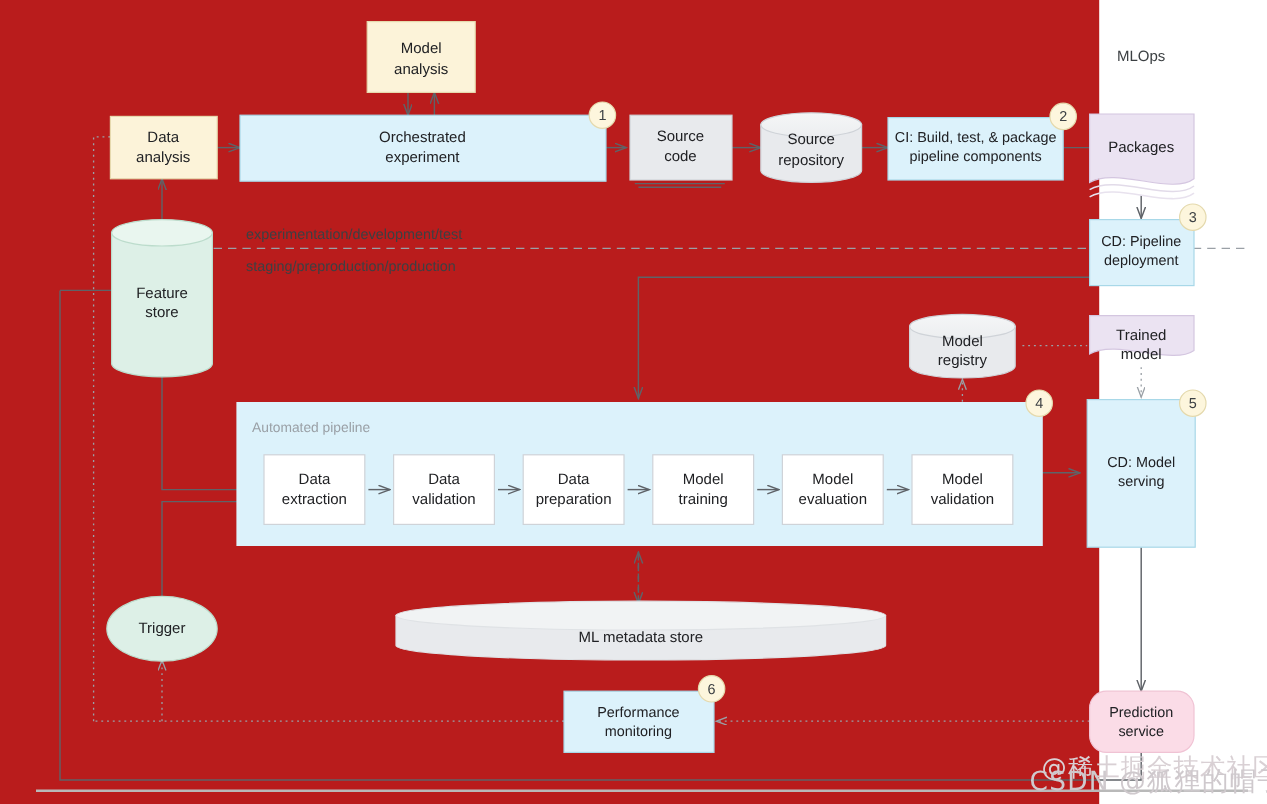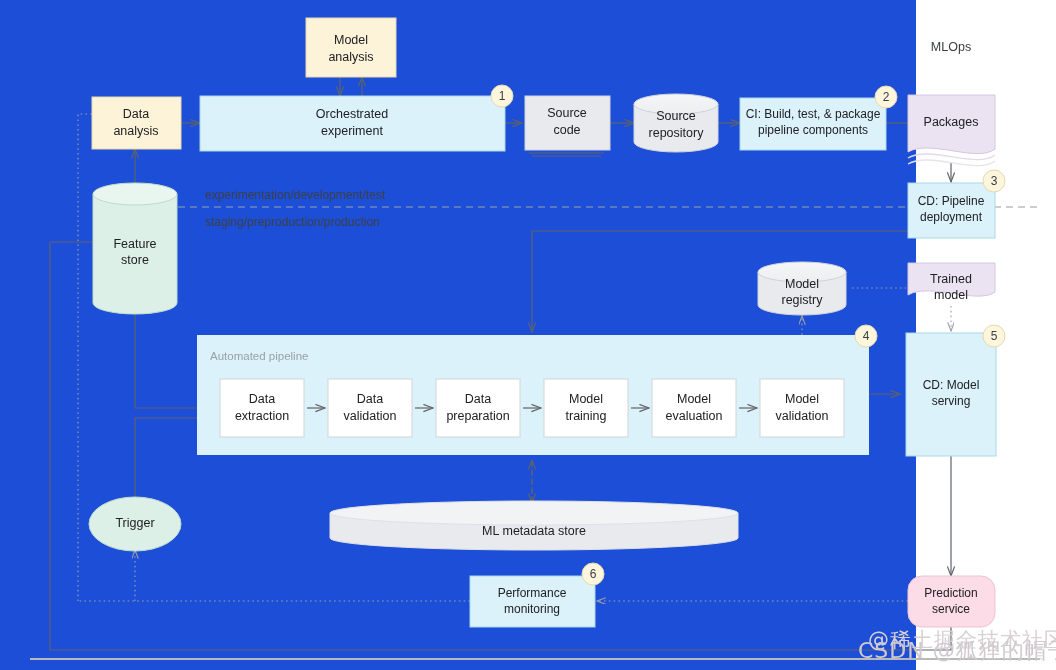--- a/index.html
+++ b/index.html
@@ -1,18 +1,18 @@
 <!DOCTYPE html>
 <html><head>
 <meta charset="utf-8">
 <style>
   html,body{margin:0;padding:0;background:#ffffff;}
   body{width:1056px;height:670px;overflow:hidden;
        font-family:"Liberation Sans","DejaVu Sans",sans-serif;}
-  #stage{position:relative;width:916px;height:670px;background:#1d4ed8;}
+  #stage{position:relative;width:916px;height:670px;background:#b91c1c;}
   svg#diagram{position:absolute;left:0;top:0;width:1056px;height:670px;}
   .nodeLabel{font-family:"Liberation Sans","DejaVu Sans",sans-serif;
              font-size:12.5px;fill:#202124;text-anchor:middle;dominant-baseline:middle;}
   .nodeLabelSm{font-size:12px;}
   .groupLabel{font-family:"Liberation Sans","DejaVu Sans",sans-serif;
               font-size:11.5px;fill:#9aa0a6;text-anchor:start;}
   .edgeLabel{font-family:"Liberation Sans","DejaVu Sans",sans-serif;
              font-size:12px;fill:#3c4043;text-anchor:start;}
   .titleLabel{font-family:"Liberation Sans","DejaVu Sans",sans-serif;
               font-size:12.5px;fill:#3c4043;text-anchor:middle;}

